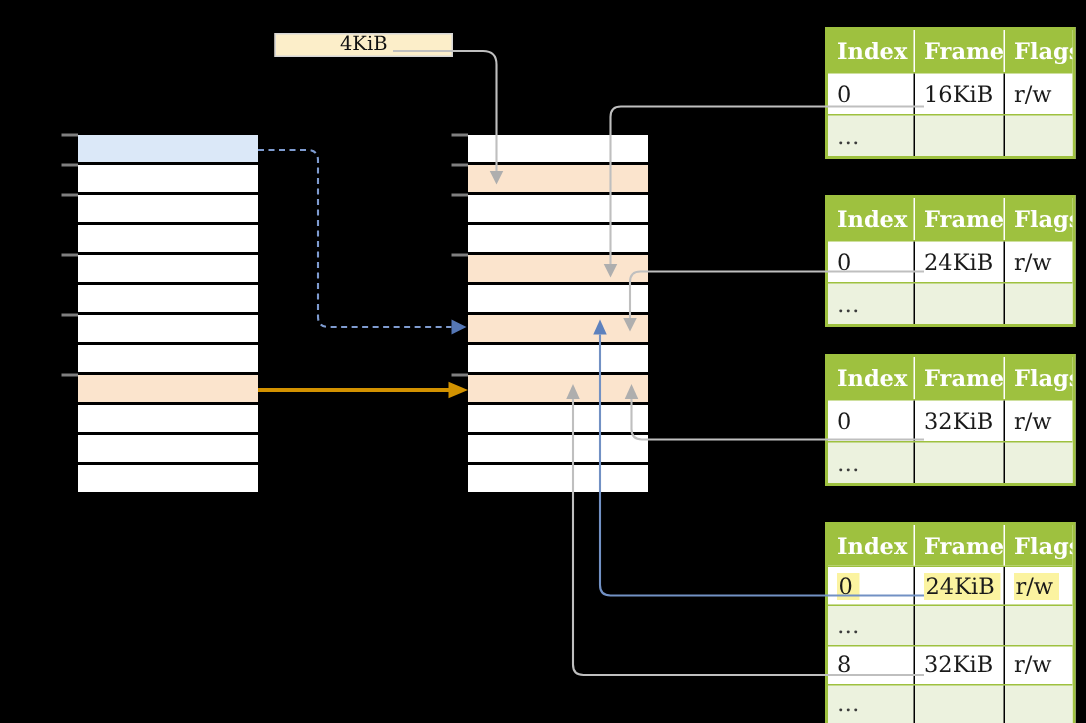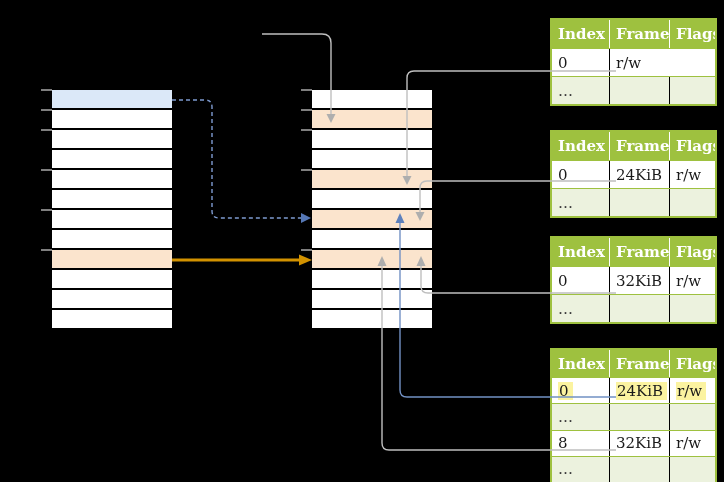--- a/index.html
+++ b/index.html
@@ -40,20 +40,21 @@
   .hl{background:#fbf3a0;padding:0 4px 0 1px;}
 
   
   .overlay{position:absolute;left:0;top:0;z-index:5;pointer-events:none;}
 </style>
 </head>
 <body>
 
 <div id="canvas">
 
+  <div class="pagesize-label">4KiB</div>
 
   <div class="ptcol ptcol-l2">
       <div class="ptrow blue"></div>
       <div class="ptrow"></div>
       <div class="ptrow"></div>
       <div class="ptrow"></div>
       <div class="ptrow"></div>
       <div class="ptrow"></div>
       <div class="ptrow"></div>
       <div class="ptrow"></div>
@@ -92,20 +93,23 @@
   <div class="ftable ft1">
       <div class="frow header">
         <div class="fcell c0">Index</div>
         <div class="fcell c1">Frame</div>
         <div class="fcell c2">Flags</div>
       </div>
       <div class="frow">
         <div class="fcell c0">
           <span>0</span>
         </div>
+        <div class="fcell c1">
+          <span>16KiB</span>
+        </div>
         <div class="fcell c2">
           <span>r/w</span>
         </div>
       </div>
       <div class="frow shaded">
         <div class="fcell c0">
           <span>…</span>
         </div>
         <div class="fcell c1"></div>
         <div class="fcell c2"></div>

